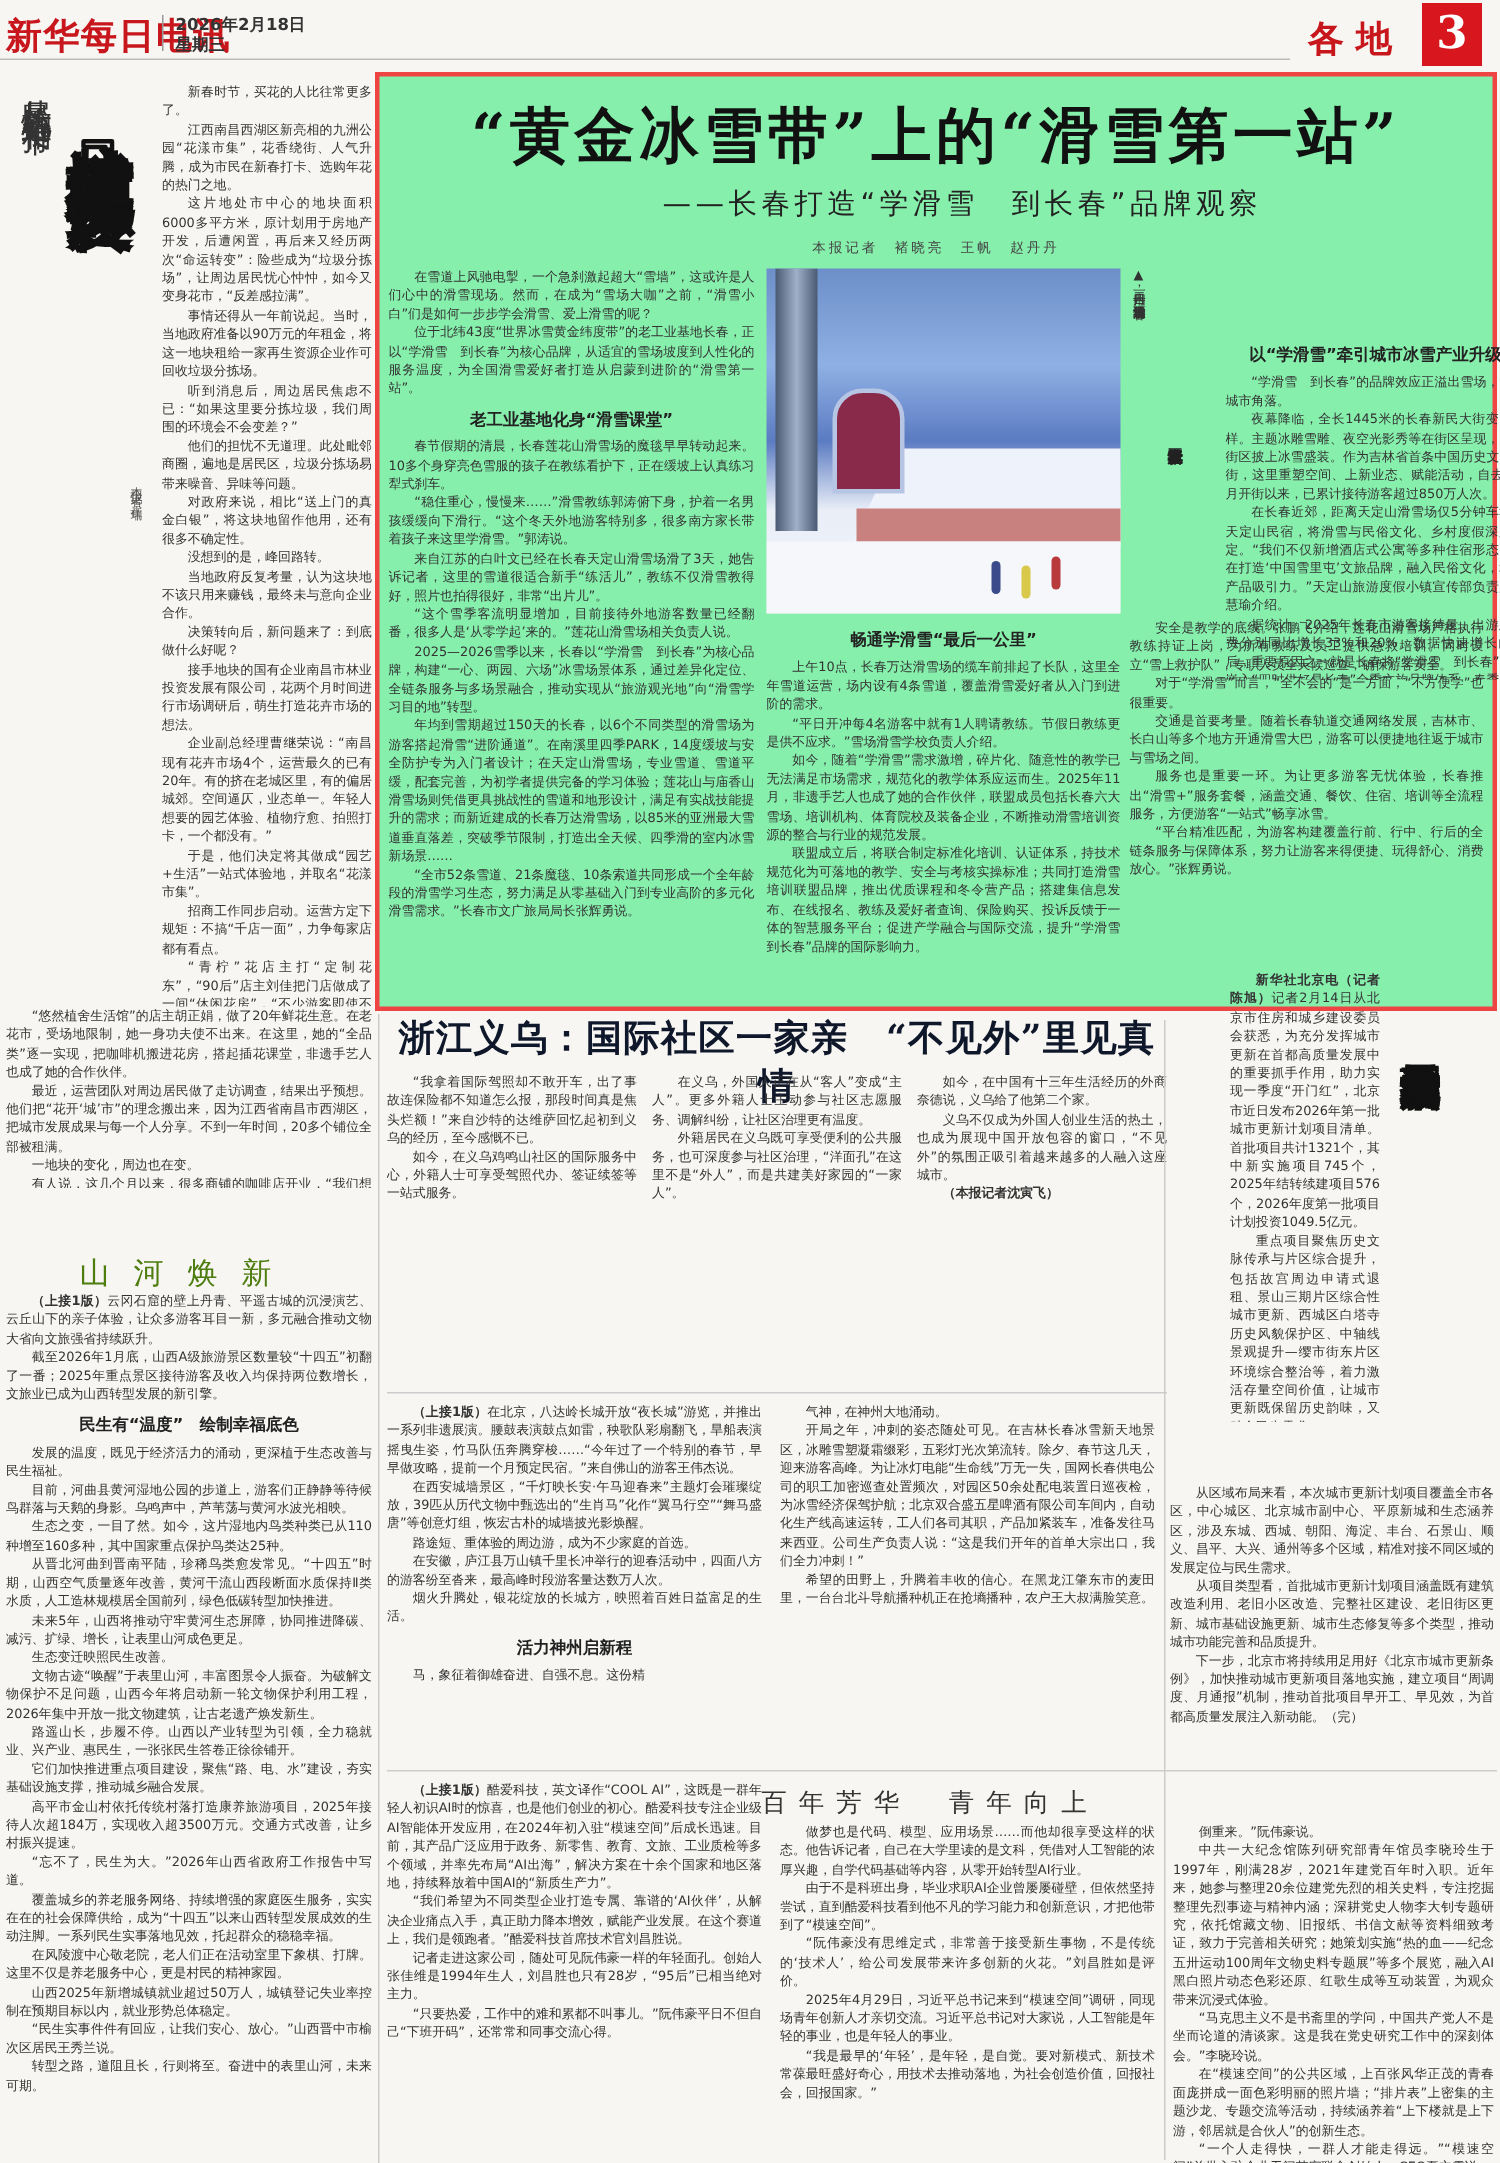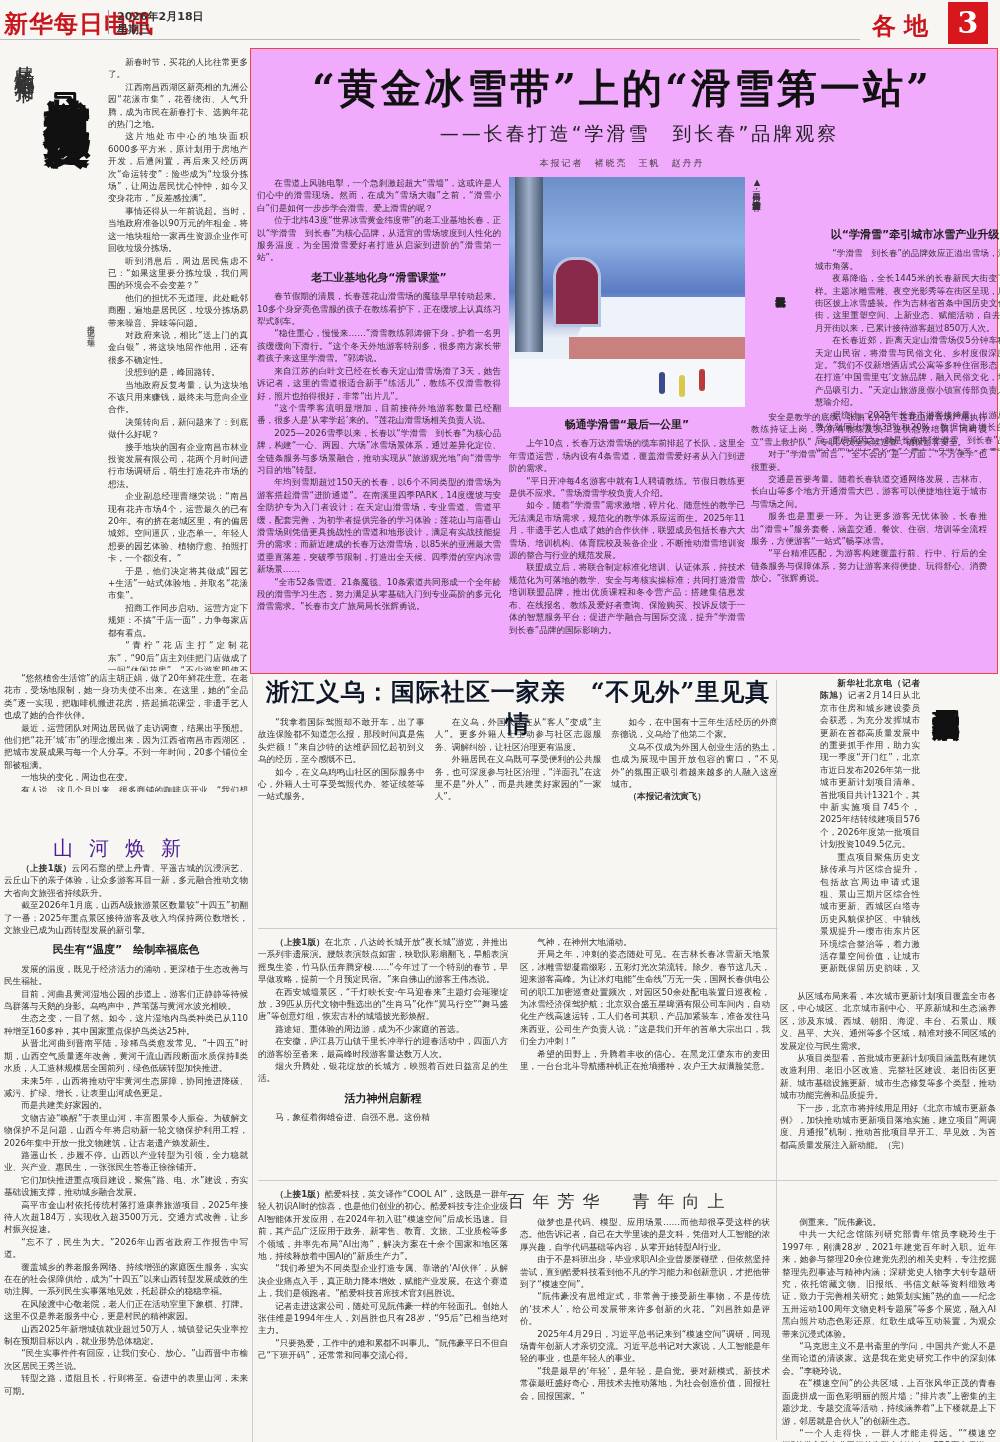--- a/index.html
+++ b/index.html
@@ -18,21 +18,21 @@
   .col-text p { text-indent: 2em; }
 
   
   .left-sub { position: absolute; left: 12px; top: 50px; writing-mode: vertical-rl; font-size: 20px; color: #333; letter-spacing: 2px; font-family: "DejaVu Sans", sans-serif; }
   .left-title { position: absolute; left: 40px; top: 58px; writing-mode: vertical-rl; font-size: 46px; font-weight: bold; color: #111; line-height: 56px; letter-spacing: 2px; }
   .left-byline { position: absolute; left: 84px; top: 318px; writing-mode: vertical-rl; font-size: 8px; color: #555; letter-spacing: 2px; }
   .left-col { position: absolute; left: 108px; top: 56px; width: 140px; height: 615px; }
   .left-wide { position: absolute; left: 4px; top: 672px; width: 244px; height: 120px; }
 
   
-  .feature-box { position: absolute; left: 250px; top: 48px; width: 748px; height: 626px; border: 1px solid #ef4444; background: #f0abfc; }
+  .feature-box { position: absolute; left: 250px; top: 48px; width: 748px; height: 626px; border: 3px solid #ef4444; background: #86efac; }
   .feature-title { position: absolute; left: 0; top: 12px; width: 742px; text-align: center; font-size: 40px; font-weight: bold; color: #111; letter-spacing: 3px; }
   .feature-subtitle { position: absolute; left: 0; top: 72px; width: 742px; text-align: center; font-size: 19px; color: #222; letter-spacing: 3px; font-family: "DejaVu Sans", sans-serif; padding-left: 35px; }
   .feature-byline { position: absolute; left: 0; top: 108px; width: 742px; text-align: center; font-size: 9px; color: #444; letter-spacing: 2px; }
   .photo { position: absolute; left: 258px; top: 128px; width: 236px; height: 230px; overflow: hidden;
            background: linear-gradient(180deg, #6d8fc9 0%, #8fb0e4 28%, #5b7bc2 50%, #e9eef7 70%, #f3f5fa 100%); }
   .photo .slope { position: absolute; left: 70px; top: 120px; width: 180px; height: 70px; background: #eef2fa; transform: skewX(-25deg); }
   .photo .tower { position: absolute; left: 6px; top: 0; width: 28px; height: 175px; background: linear-gradient(90deg,#4a5a72,#a0b0c8,#4a5a72); }
   .photo .gate { position: absolute; left: 44px; top: 80px; width: 48px; height: 70px; background: #8a2a4a; border-radius: 20px 20px 0 0; border: 3px solid #b7c5e5; }
   .photo .fence { position: absolute; left: 60px; top: 160px; width: 180px; height: 22px; background: #c9817f; }
   .photo .snow { position: absolute; left: 0; top: 182px; width: 236px; height: 48px; background: #f5f7fb; }
@@ -40,25 +40,25 @@
   .photo-caption { position: absolute; left: 500px; top: 128px; writing-mode: vertical-rl; font-size: 8.5px; color: #333; height: 230px; line-height: 12px; }
   .photo-credit { position: absolute; left: 522px; top: 240px; writing-mode: vertical-rl; font-size: 10px; font-weight: bold; color: #222; }
   .fcol { position: absolute; }
   .sub-head { font-weight: bold; font-size: 11px; text-align: center; color: #222; margin: 8px 0 6px; text-indent: 0 !important; font-family: "DejaVu Sans", sans-serif; }
 
   
   .yiwu-title { position: absolute; left: 258px; top: 676px; width: 520px; text-align: center; font-size: 24px; font-weight: bold; color: #0f172a; letter-spacing: 1px; }
 
   
   .bj-title { position: absolute; left: 928px; top: 690px; writing-mode: vertical-rl; font-size: 27px; font-weight: bold; color: #111; line-height: 36px; height: 290px; }
-  .bj-col1 { position: absolute; left: 820px; top: 677px; width: 100px; height: 300px; }
+  .bj-col1 { position: absolute; left: 820px; top: 648px; width: 100px; height: 300px; }
   .bj-col2 { position: absolute; left: 780px; top: 990px; width: 216px; height: 300px; }
 
   
-  .sx-title { position: absolute; left: 0; top: 835px; width: 250px; text-align: center; font-size: 20px; color: #4c1d95; letter-spacing: 16px; }
+  .sx-title { position: absolute; left: 0; top: 835px; width: 250px; text-align: center; font-size: 20px; color: #4d7c0f; letter-spacing: 16px; }
   .sx-col { position: absolute; left: 4px; top: 862px; width: 244px; height: 578px; }
 
   
   .hundred-title { position: absolute; left: 470px; top: 1190px; width: 300px; text-align: center; font-size: 17px; color: #333; letter-spacing: 8px; }
   .vline { position: absolute; width: 1px; background: #ccc; }
   .hline { position: absolute; height: 1px; background: #ccc; }
   .byline-inline { font-weight: bold; }
 </style>
 </head>
 <body>
@@ -202,21 +202,21 @@
 <div class="sx-title">山河焕新</div>
 <div class="sx-col col-text">
   <p><span class="byline-inline">（上接1版）</span><span>云冈石窟的壁上丹青、平遥古城的沉浸演艺、云丘山下的亲子体验，让众多游客耳目一新，多元融合推动文物大省向文旅强省持续跃升。</span></p>
   <p>截至2026年1月底，山西A级旅游景区数量较“十四五”初翻了一番；2025年重点景区接待游客及收入均保持两位数增长，文旅业已成为山西转型发展的新引擎。</p>
   <div class="sub-head">民生有“温度”　绘制幸福底色</div>
   <p>发展的温度，既见于经济活力的涌动，更深植于生态改善与民生福祉。</p>
   <p>目前，河曲县黄河湿地公园的步道上，游客们正静静等待候鸟群落与天鹅的身影。乌鸣声中，芦苇荡与黄河水波光相映。</p>
   <p>生态之变，一目了然。如今，这片湿地内鸟类种类已从110种增至160多种，其中国家重点保护鸟类达25种。</p>
   <p>从晋北河曲到晋南平陆，珍稀鸟类愈发常见。“十四五”时期，山西空气质量逐年改善，黄河干流山西段断面水质保持Ⅱ类水质，人工造林规模居全国前列，绿色低碳转型加快推进。</p>
   <p>未来5年，山西将推动守牢黄河生态屏障，协同推进降碳、减污、扩绿、增长，让表里山河成色更足。</p>
-  <p>而是共建美好家园的。</p>
+  <p>生态变迁映照民生改善。</p>
   <p>文物古迹“唤醒”于表里山河，丰富图景令人振奋。为破解文物保护不足问题，山西今年将启动新一轮文物保护利用工程，2026年集中开放一批文物建筑，让古老遗产焕发新生。</p>
   <p>路遥山长，步履不停。山西以产业转型为引领，全力稳就业、兴产业、惠民生，一张张民生答卷正徐徐铺开。</p>
   <p>它们加快推进重点项目建设，聚焦“路、电、水”建设，夯实基础设施支撑，推动城乡融合发展。</p>
   <p>高平市金山村依托传统村落打造康养旅游项目，2025年接待人次超184万，实现收入超3500万元。交通方式改善，让乡村振兴提速。</p>
   <p>“忘不了，民生为大。”2026年山西省政府工作报告中写道。</p>
   <p>覆盖城乡的养老服务网络、持续增强的家庭医生服务，实实在在的社会保障供给，成为“十四五”以来山西转型发展成效的生动注脚。一系列民生实事落地见效，托起群众的稳稳幸福。</p>
   <p>在风陵渡中心敬老院，老人们正在活动室里下象棋、打牌。这里不仅是养老服务中心，更是村民的精神家园。</p>
   <p>山西2025年新增城镇就业超过50万人，城镇登记失业率控制在预期目标以内，就业形势总体稳定。</p>
   <p>“民生实事件件有回应，让我们安心、放心。”山西晋中市榆次区居民王秀兰说。</p>
   <p>转型之路，道阻且长，行则将至。奋进中的表里山河，未来可期。</p>

